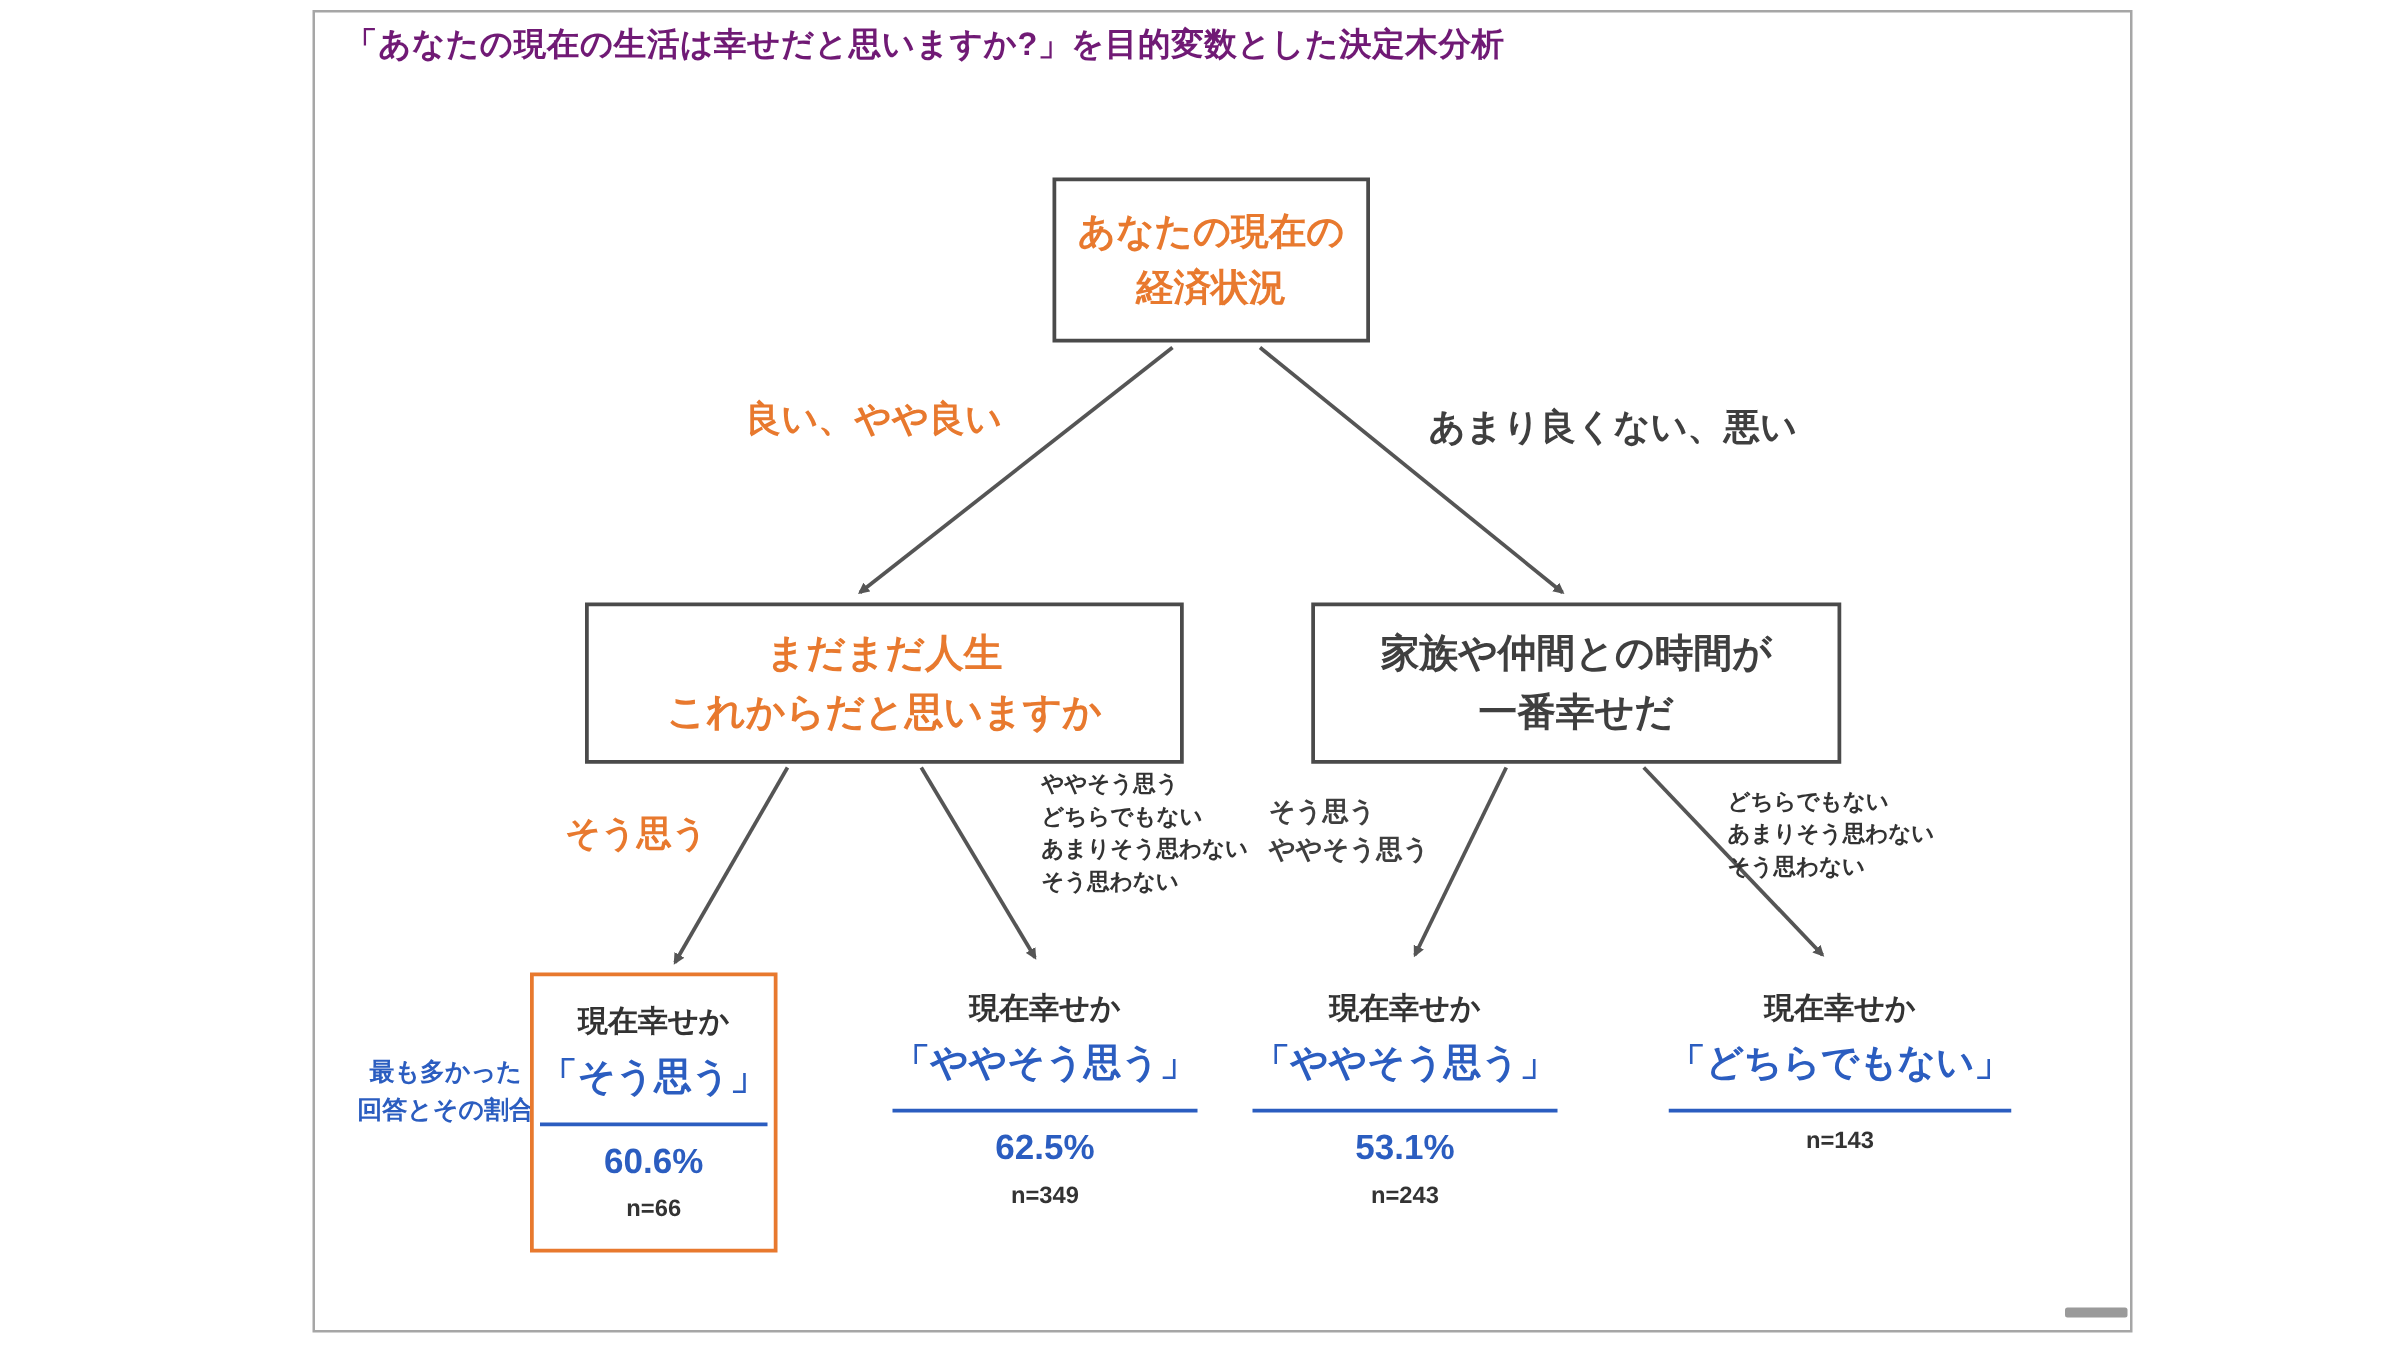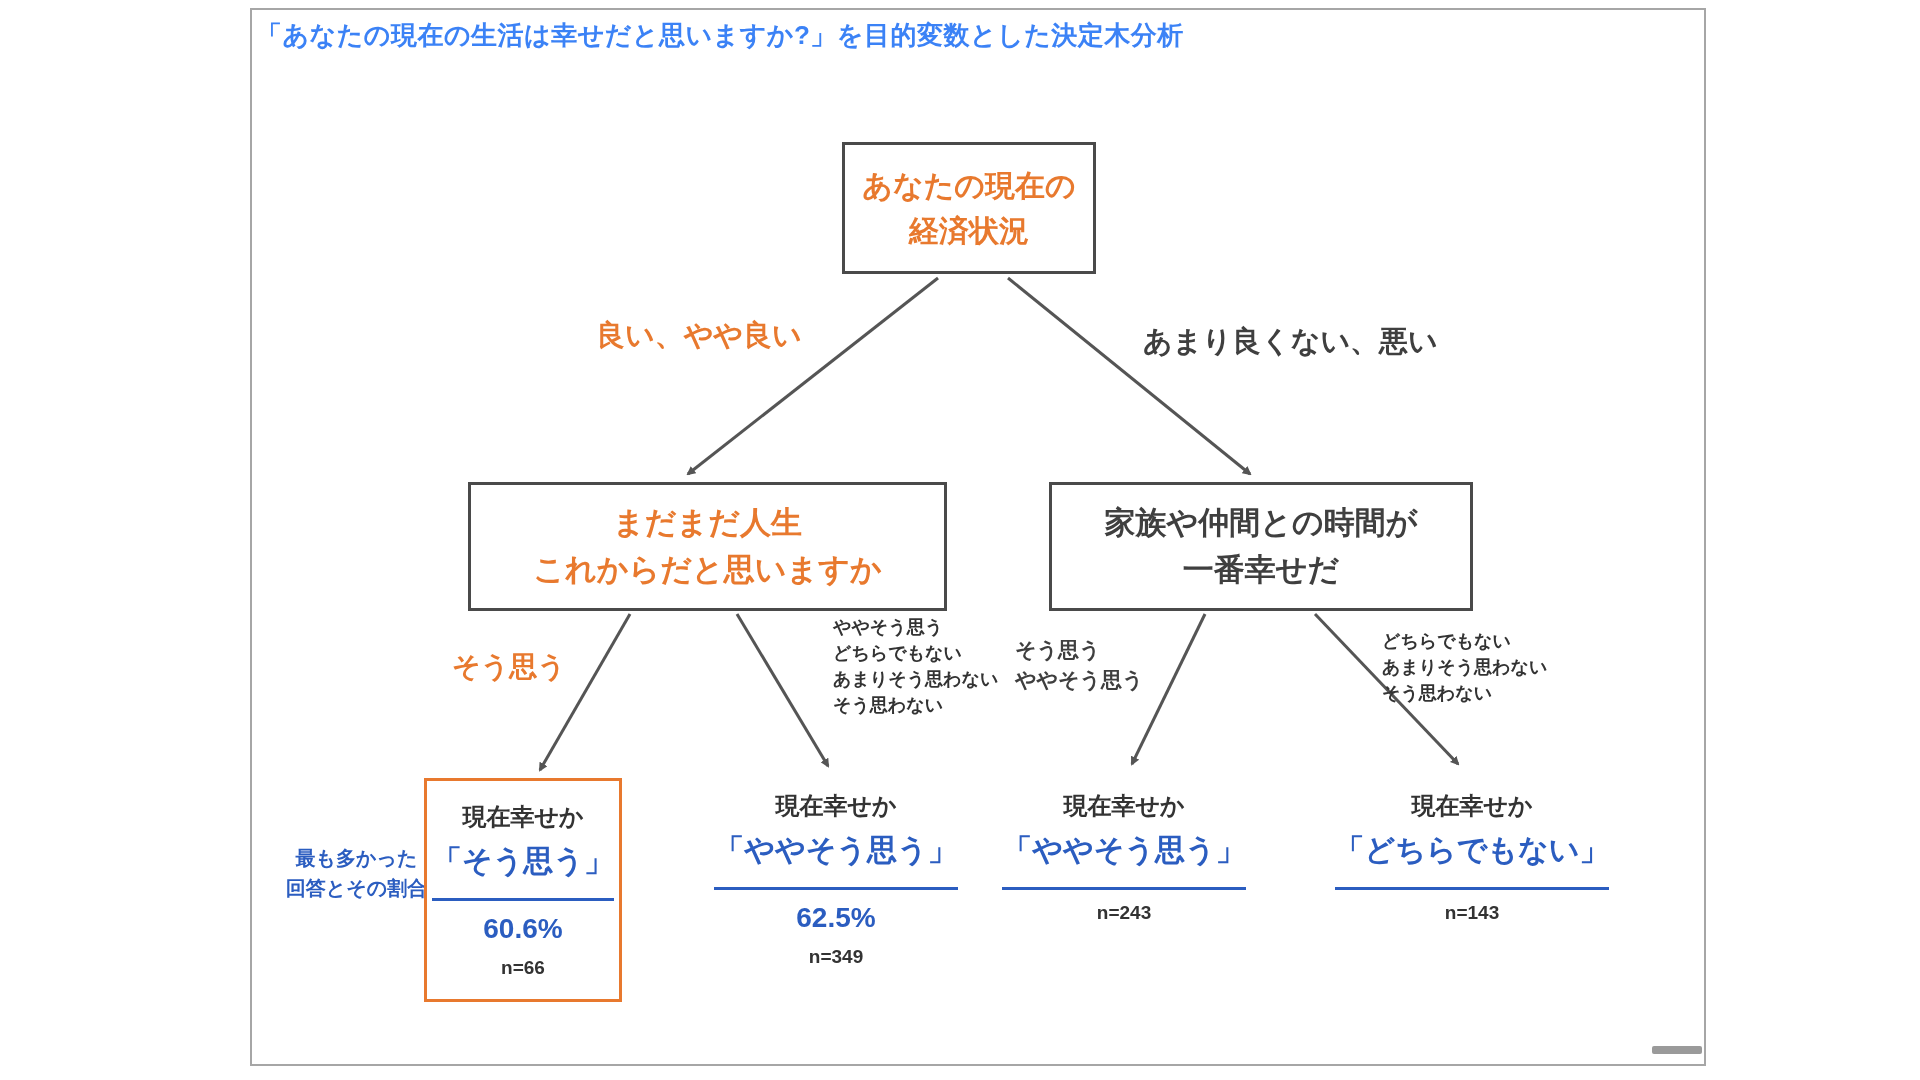--- a/index.html
+++ b/index.html
@@ -3,22 +3,22 @@
 <meta charset="utf-8">
 <style>
   * { margin: 0; padding: 0; box-sizing: border-box; }
   html, body { width: 1920px; height: 1080px; background: #ffffff; font-family: "Liberation Sans", "DejaVu Sans", sans-serif; }
   .stage { position: relative; width: 1920px; height: 1080px; background: #fff; overflow: hidden; }
   .frame {
     position: absolute; left: 250px; top: 8px; width: 1456px; height: 1058px;
     background: #fff; border: 2px solid #a6a6a6;
   }
   .title {
-    position: absolute; left: 256px; top: 18px;
-    font-size: 26px; font-weight: bold; color: #3b82f6; letter-spacing: 0.5px;
+    position: absolute; left: 276px; top: 18px;
+    font-size: 26px; font-weight: bold; color: #701a75; letter-spacing: 0.5px;
   }
   .edges { position: absolute; left: 0; top: 0; width: 1920px; height: 1080px; pointer-events: none; }
   .node {
     position: absolute; background: #fff; border: 3px solid #4a4a4a;
     display: flex; flex-direction: column; align-items: center; justify-content: center;
     text-align: center; font-weight: bold; line-height: 1.5;
   }
   .node.root { left: 842px; top: 142px; width: 254px; height: 132px; font-size: 30px; color: #e8792e; }
   .node.mid-left { left: 468px; top: 482px; width: 479px; height: 129px; font-size: 31px; color: #e8792e; }
   .node.mid-right { left: 1049px; top: 482px; width: 424px; height: 129px; font-size: 31px; color: #3f3f3f; }
@@ -121,20 +121,21 @@
   <div class="leaf" style="left:686px; top:790px; width:300px;">
     <div class="q">現在幸せか</div>
     <div class="ans">「ややそう思う」</div>
     <div class="pct">62.5%</div>
     <div class="n">n=349</div>
   </div>
 
   <div class="leaf" style="left:974px; top:790px; width:300px;">
     <div class="q">現在幸せか</div>
     <div class="ans">「ややそう思う」</div>
+    <div class="pct">53.1%</div>
     <div class="n">n=243</div>
   </div>
 
   <div class="leaf" style="left:1322px; top:790px; width:300px;">
     <div class="q">現在幸せか</div>
     <div class="ans">「どちらでもない」</div>
     <div class="n">n=143</div>
   </div>
 
   <div class="scroll-thumb"></div>

